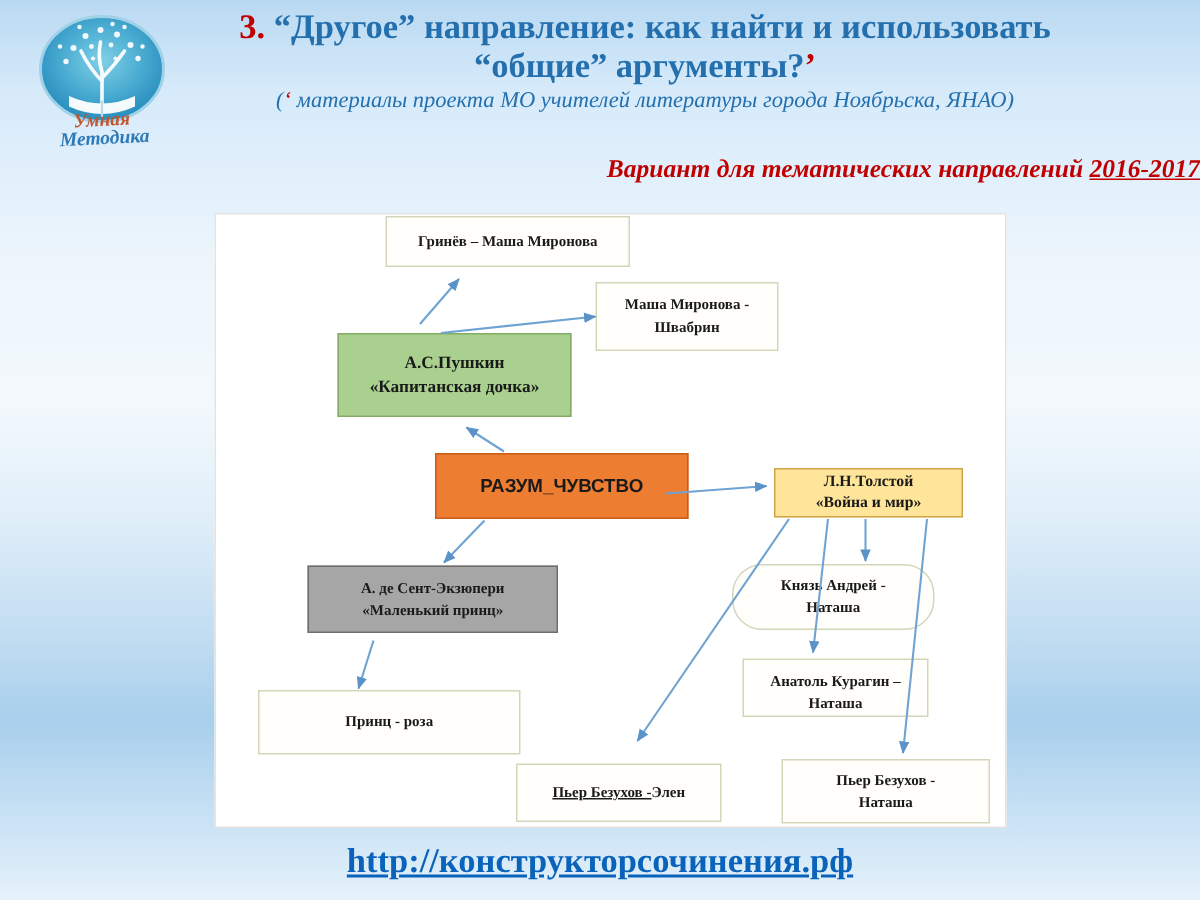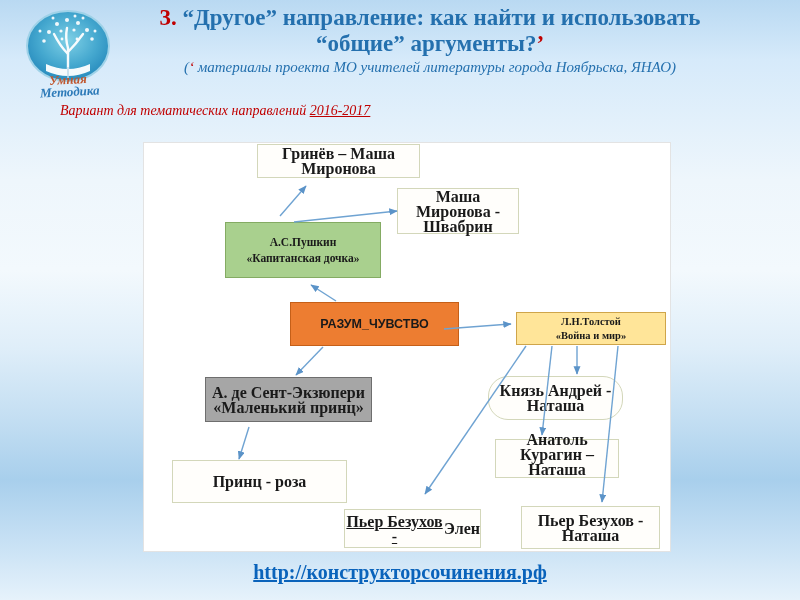--- a/index.html
+++ b/index.html
@@ -13,55 +13,55 @@
   
   .logo{position:absolute;left:15px;top:4px;width:106px;height:96px;}
 
   
   .title{position:absolute;left:80px;top:5px;width:700px;text-align:center;
     font-weight:bold;font-size:23px;line-height:26px;color:#2470ae;}
   .title .red{color:#c00000;}
   .subtitle{position:absolute;left:80px;top:59px;width:700px;text-align:center;
     font-style:italic;font-weight:normal;font-size:15px;color:#2470ae;}
   .subtitle .red{color:#c00000;}
-  .variant{position:absolute;left:60px;top:103px;width:740px;text-align:left;
-    font-style:italic;font-weight:normal;font-size:14px;color:#c00000;}
+  .variant{position:absolute;left:60px;top:103px;width:740px;text-align:right;
+    font-style:italic;font-weight:bold;font-size:17px;color:#c00000;}
   .ul{text-decoration:underline;}
 
   
   .panel{position:absolute;left:143px;top:142px;width:528px;height:410px;
     background:#ffffff;border:1px solid #e3e3e3;box-sizing:border-box;}
 
   .node{position:absolute;box-sizing:border-box;display:flex;flex-direction:column;
     align-items:center;justify-content:center;text-align:center;
-    font-weight:bold;font-size:16px;line-height:15px;color:#1a1a1a;z-index:1;}
+    font-weight:bold;font-size:10px;line-height:15px;color:#1a1a1a;z-index:1;}
   .wbox{background:#fffefb;border:1px solid #d3d7ba;}
   .n-grinev{left:257px;top:144px;width:163px;height:34px;}
   .n-shvabrin{left:397px;top:188px;width:122px;height:46px;}
   .n-pushkin{left:225px;top:222px;width:156px;height:56px;
     background:#a9d08e;border:1px solid #84ab63;font-size:11.5px;line-height:16px;}
   .n-razum{left:290px;top:302px;width:169px;height:44px;
     background:#ed7d31;border:1px solid #c55f18;
     font-family:"Liberation Sans",sans-serif;font-size:12.5px;}
-  .n-tolstoy{left:516px;top:312px;width:150px;height:33px;
+  .n-tolstoy{left:516px;top:312px;width:126px;height:33px;
     background:#ffe599;border:1px solid #cfa54a;font-size:10.5px;line-height:13.5px;}
   .n-exupery{left:205px;top:377px;width:167px;height:45px;
     background:#a6a6a6;border:1px solid #6e6e6e;}
   .n-knyaz{left:488px;top:376px;width:135px;height:44px;border-radius:20px;}
   .n-anatol{left:495px;top:439px;width:124px;height:39px;justify-content:flex-end;}
   .n-prince{left:172px;top:460px;width:175px;height:43px;}
   .n-ellen{left:344px;top:509px;width:137px;height:39px;flex-direction:row;}
   .n-natasha{left:521px;top:506px;width:139px;height:43px;}
 
   .arrows{position:absolute;left:143px;top:142px;width:528px;height:410px;
     z-index:2;pointer-events:none;}
 
   
   .footer{position:absolute;left:0;top:561px;width:800px;text-align:center;}
-  .footer a{font-weight:bold;font-size:20px;color:#0a63bb;text-decoration:underline;}
+  .footer a{font-weight:bold;font-size:23px;color:#0a63bb;text-decoration:underline;}
 
   .logo-banner{font-style:italic;font-weight:bold;font-family:"Liberation Serif",serif;}
 </style>
 </head>
 <body>
 
 <div class="slide">
 
   <div class="logo">
     <svg width="106" height="96" viewBox="0 0 106 96">

